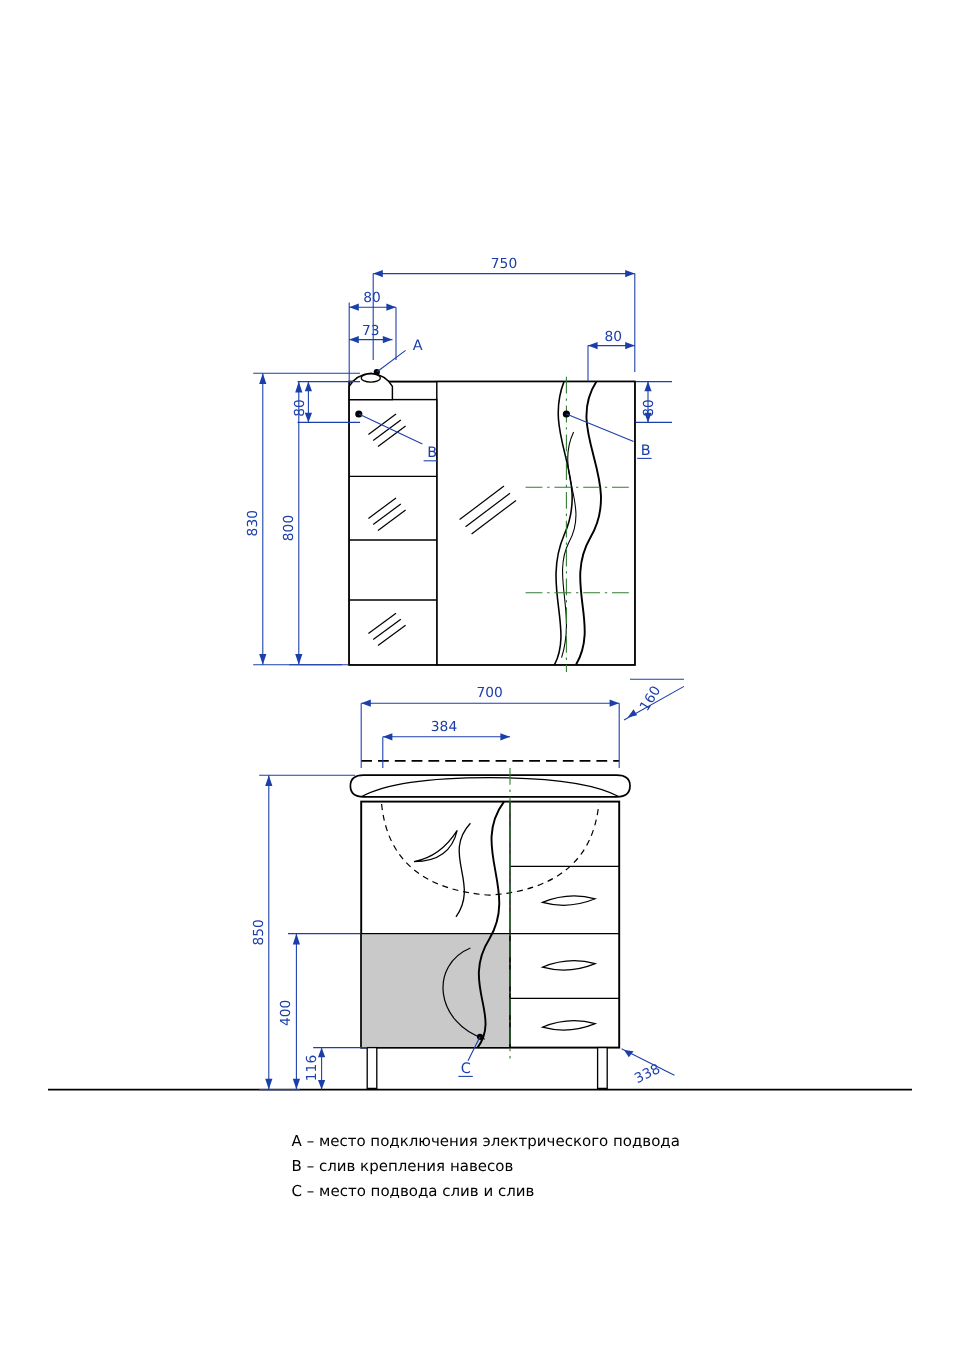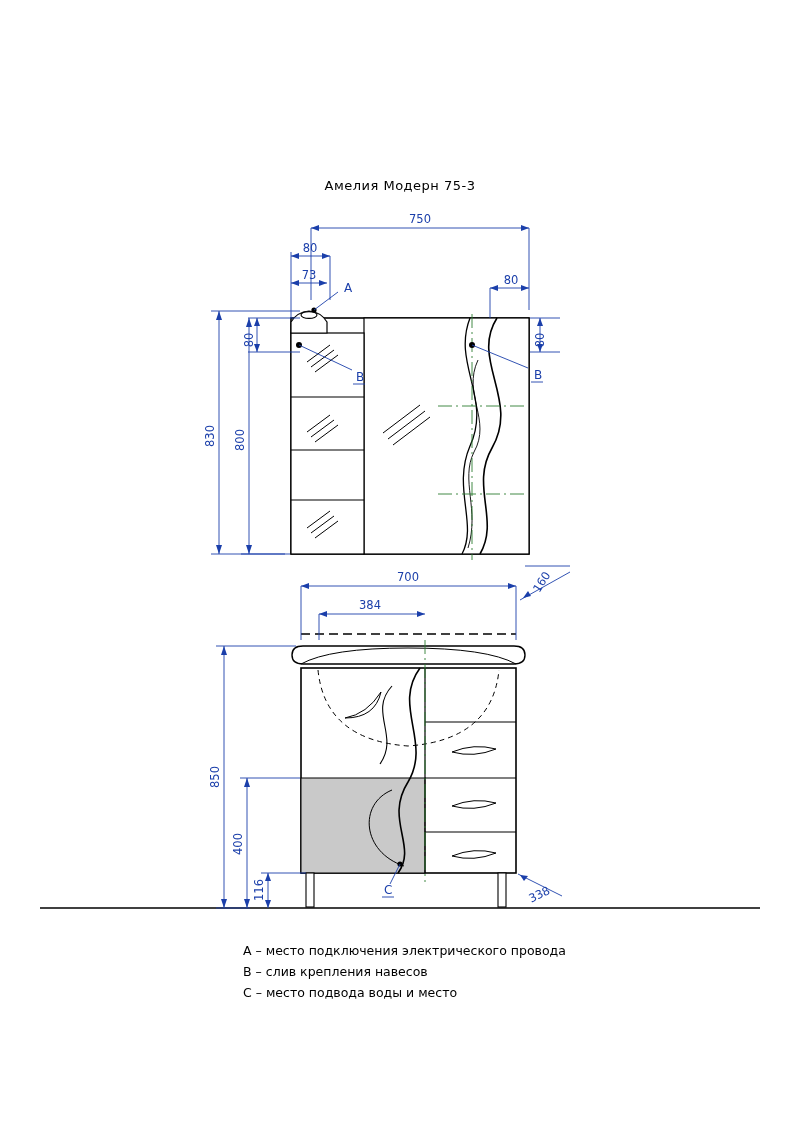--- a/index.html
+++ b/index.html
@@ -44,21 +44,20 @@
   svg { display: block; }
   text { font-family: "DejaVu Sans", sans-serif; }
   .dim { fill: #1b3faa; font-size: 11.5px; }
   .mark { fill: #1b3faa; font-size: 12px; }
 </style>
 </head>
 <body>
 
 <div id="sheet">
 
-  <div class="title">Амелия Модерн 75-3</div>
 
   <svg width="800" height="1134" viewBox="0 0 800 1134">
 
     <g>
 
       <rect x="291" y="318" width="238" height="236" fill="#ffffff" stroke="#000" stroke-width="1.6"></rect>
 
       <rect x="364" y="318" width="165" height="236" fill="#ffffff" stroke="#000" stroke-width="1.2"></rect>
 
       <rect x="291" y="333" width="73" height="221" fill="#ffffff" stroke="#000" stroke-width="1.2"></rect>
@@ -256,18 +255,18 @@
       <text class="dim" x="242" y="844" text-anchor="middle" transform="rotate(-90 242 844)">400</text>
       <text class="dim" x="263" y="890" text-anchor="middle" transform="rotate(-90 263 890)">116</text>
 
       <text class="mark" x="384" y="894">C</text>
       <line x1="382" y1="897" x2="394" y2="897" stroke="#1b3faa" stroke-width="0.9"></line>
     </g>
 
   </svg>
 
   <div class="legend">
-    <div>A – место подключения электрического провода</div>
+    <div>A – место подключения электрического подвода</div>
     <div>B – слив крепления навесов</div>
-    <div>C – место подвода воды и место</div>
+    <div>C – место подвода слив и слив</div>
   </div>
 
 </div>
 
 </body></html>

